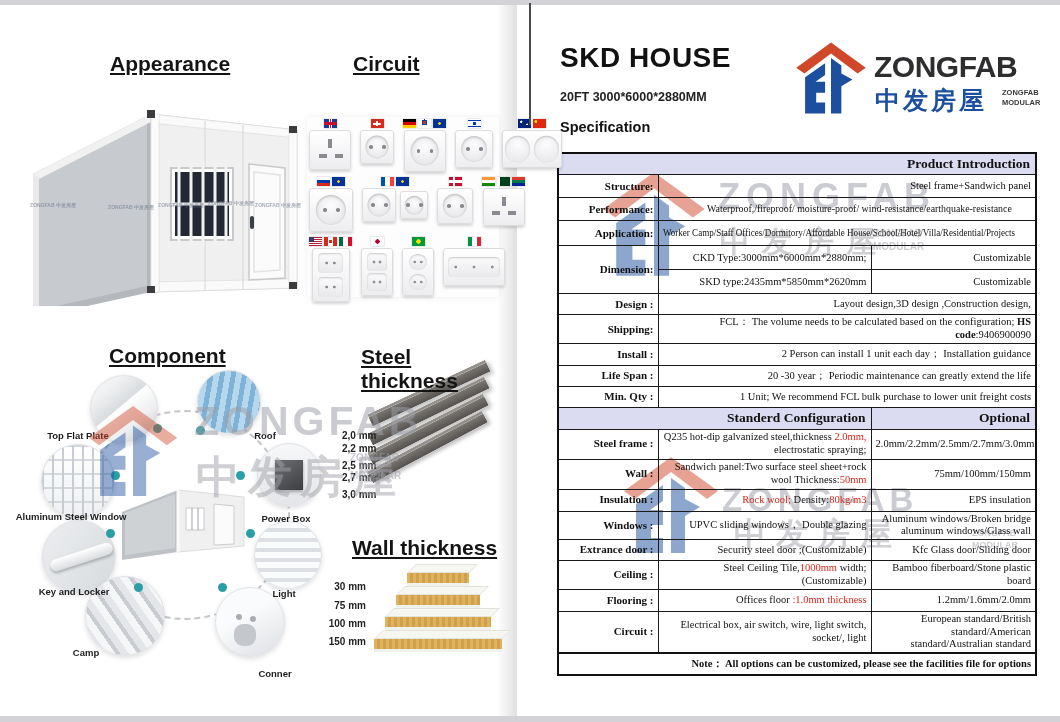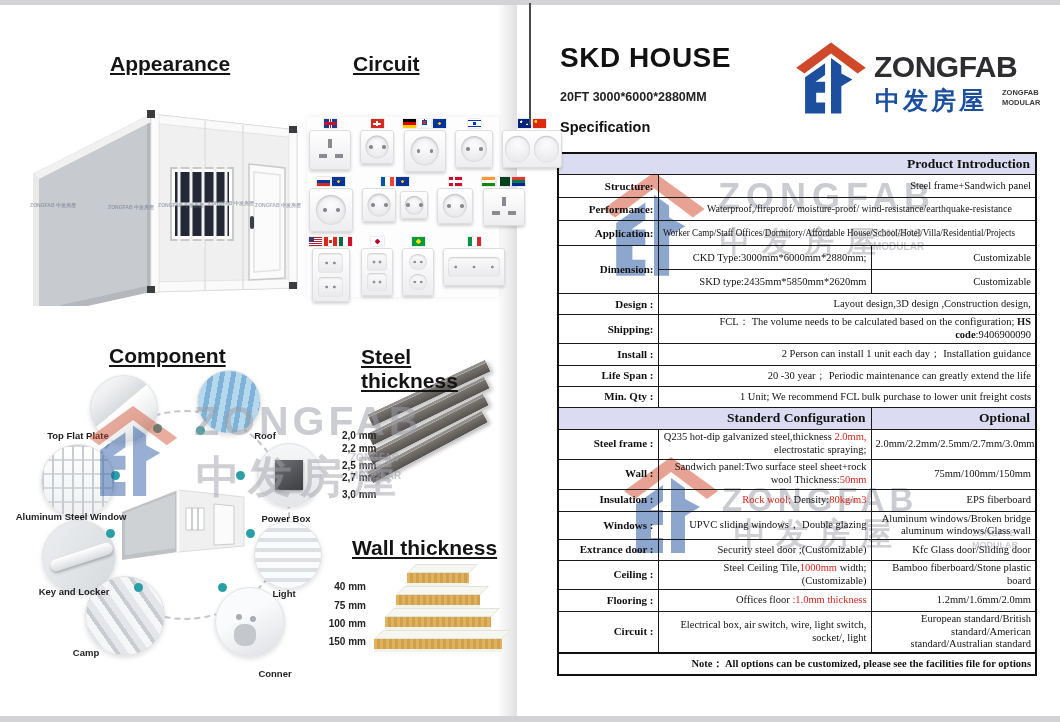--- a/index.html
+++ b/index.html
@@ -410,21 +410,21 @@
     <div class="teal-dot" style="left: 226px; top: 467px;"></div>
     <div class="teal-dot" style="left: 96px; top: 525px;"></div>
     <div class="teal-dot" style="left: 236px; top: 525px;"></div>
     <div class="teal-dot" style="left: 124px; top: 579px;"></div>
     <div class="teal-dot" style="left: 208px; top: 579px;"></div>
     <div class="steel-lb" style="left: 332px; top: 426px;">2,0 mm</div>
     <div class="steel-lb" style="left: 332px; top: 439px;">2,2 mm</div>
     <div class="steel-lb" style="left: 332px; top: 456px;">2,5 mm</div>
     <div class="steel-lb" style="left: 332px; top: 468px;">2,7 mm</div>
     <div class="steel-lb" style="left: 332px; top: 485px;">3,0 mm</div>
-    <div class="wall-lb" style="left: 300px; top: 577px;">40 mm</div>
+    <div class="wall-lb" style="left: 300px; top: 577px;">30 mm</div>
     <div class="wall-lb" style="left: 300px; top: 596px;">75 mm</div>
     <div class="wall-lb" style="left: 300px; top: 614px;">100 mm</div>
     <div class="wall-lb" style="left: 300px; top: 632px;">150 mm</div>
     <div class="mini-wm" style="left: 20px; top: 198px; width: 46px;">ZONGFAB 中发房屋</div>
     <div class="mini-wm" style="left: 98px; top: 200px; width: 46px;">ZONGFAB 中发房屋</div>
     <div class="mini-wm" style="left: 148px; top: 198px; width: 46px;">ZONGFAB 中发房屋</div>
     <div class="mini-wm" style="left: 198px; top: 196px; width: 46px;">ZONGFAB 中发房屋</div>
     <div class="mini-wm" style="left: 245px; top: 198px; width: 46px;">ZONGFAB 中发房屋</div>
   </div>
 
@@ -535,21 +535,21 @@
       <td>2.0mm/2.2mm/2.5mm/2.7mm/3.0mm</td>
     </tr>
     <tr style="height:30px">
       <td class="lb">Wall :</td>
       <td><span>Sandwich panel:Two surface steel sheet+rock wool Thickness:</span><span class="red">50mm</span></td>
       <td>75mm/100mm/150mm</td>
     </tr>
     <tr style="height:22px">
       <td class="lb">Insulation :</td>
       <td><span class="red">Rock wool;</span><span>  Density:</span><span class="red">80kg/m3</span></td>
-      <td>EPS fiberboard</td>
+      <td>EPS insulation</td>
     </tr>
     <tr style="height:27px">
       <td class="lb">Windows :</td>
       <td>UPVC sliding windows，  Double glazing</td>
       <td>Aluminum windows/Broken bridge aluminum windows/Glass wall</td>
     </tr>
     <tr style="height:21px">
       <td class="lb">Extrance door :</td>
       <td>Security steel door ;(Customizable)</td>
       <td>Kfc Glass door/Sliding door</td>

